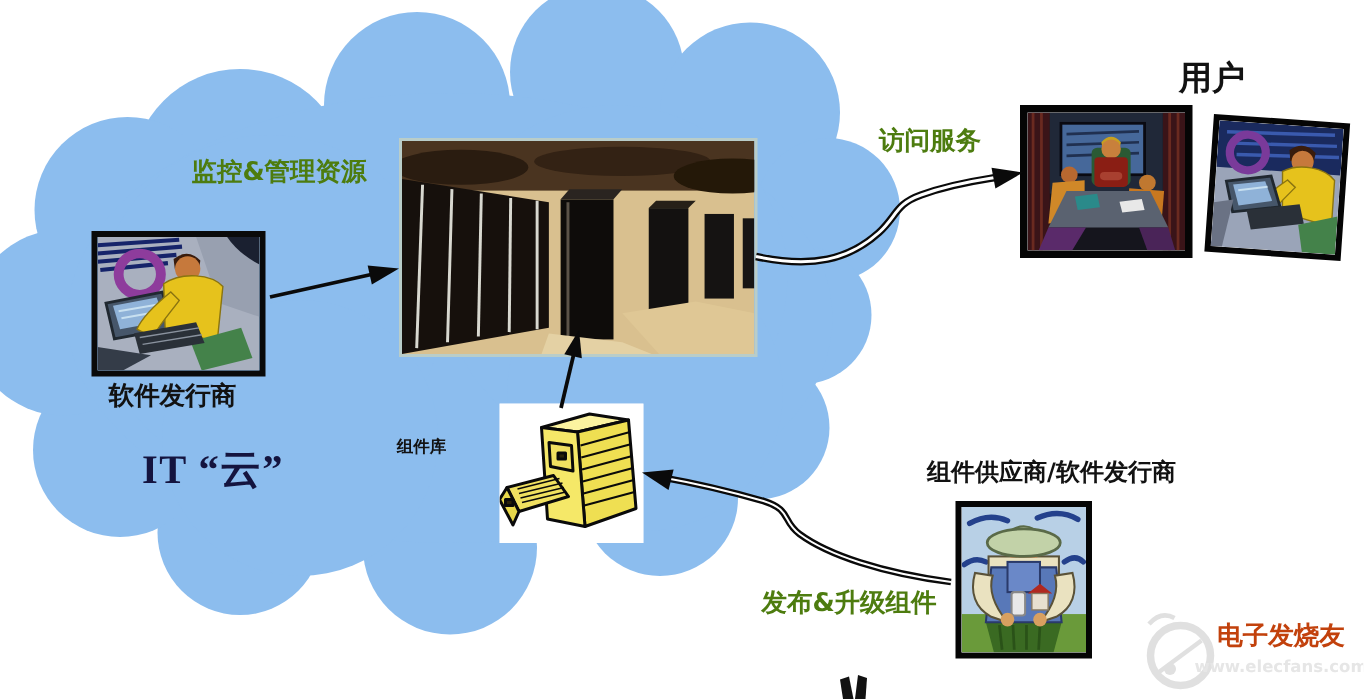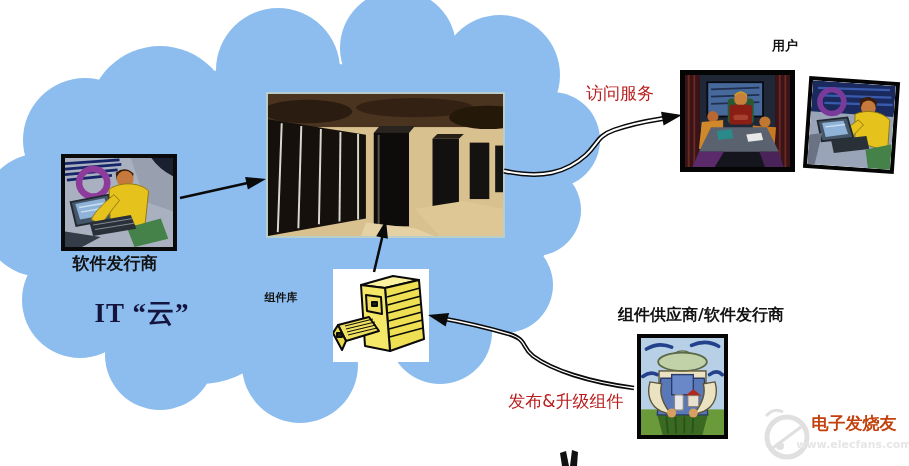--- a/index.html
+++ b/index.html
@@ -1,30 +1,30 @@
 <!DOCTYPE html>
 <html><head>
 <meta charset="utf-8">
 <style>
   html,body{margin:0;padding:0;background:#fff;}
   #canvas{position:relative;width:909px;height:466px;background:#ffffff;overflow:hidden;
           font-family:"DejaVu Sans","Liberation Sans",sans-serif;}
   .abs{position:absolute;}
   .label{white-space:nowrap;font-weight:bold;color:#121212;transform:translateX(-50%);}
-  .label-red{white-space:nowrap;font-weight:normal;color:#b91c1c;transform:translateX(-50%);}
+  .label-red{white-space:nowrap;font-weight:bold;color:#4d7c0f;transform:translateX(-50%);}
   .img-frame{box-sizing:border-box;overflow:hidden;}
   .img-frame svg{display:block;width:100%;height:100%;}
   #cloud-svg{left:0;top:0;width:909px;height:466px;}
   #arrows-svg{left:0;top:0;width:909px;height:466px;pointer-events:none;}
 
   #dc-title{left:388px;top:59px;font-size:19px;}
   #monitor-label{left:186px;top:103px;font-size:17px;}
   #access-label{left:620px;top:82px;font-size:17px;}
   #publish-label{left:566px;top:390px;font-size:17px;}
-  #users-label{left:785px;top:37px;font-size:13px;}
+  #users-label{left:808px;top:37px;font-size:22px;}
   #admin-label{left:115px;top:252px;font-size:17px;}
   #complib-label{left:281px;top:290px;font-size:11px;}
   #supplier-label{left:701px;top:305px;font-size:16px;}
   #itcloud-label{left:142px;top:295px;font-size:27px;font-family:"Liberation Serif","DejaVu Serif",serif;
                  color:#14143F;letter-spacing:1px;}
 
   #dc-photo{left:266px;top:92px;width:239px;height:146px;border:2px solid #b9cdc9;}
   #admin-img{left:61px;top:154px;width:116px;height:97px;border:4px solid #0a0a0a;}
   #meeting-img{left:680px;top:70px;width:115px;height:102px;border:5px solid #050505;}
   #userpc-img{left:806px;top:79px;width:91px;height:92px;border:4px solid #050505;transform:rotate(4deg);}
@@ -267,20 +267,21 @@
       <polygon points="572,450 578,452 577,466 570,466"></polygon>
     </g>
     <g stroke="#E0E0E0" fill="none">
       <circle cx="787" cy="437" r="20" stroke-width="5"></circle>
       <line x1="770" y1="450" x2="801" y2="427" stroke-width="3"></line>
       <circle cx="780" cy="446" r="4" fill="#E0E0E0" stroke="none"></circle>
       <path d="M766,416 Q774,407 783,412" stroke-width="3"></path>
     </g>
   </svg>
 
+  <div id="monitor-label" class="abs label-red">监控&amp;管理资源</div>
   <div id="admin-label" class="abs label">软件发行商</div>
   <div id="itcloud-label" class="abs label">IT “云”</div>
   <div id="complib-label" class="abs label">组件库</div>
   <div id="access-label" class="abs label-red">访问服务</div>
   <div id="users-label" class="abs label">用户</div>
   <div id="supplier-label" class="abs label">组件供应商/软件发行商</div>
   <div id="publish-label" class="abs label-red">发布&amp;升级组件</div>
 
   <div id="watermark" class="abs">
     <div id="wm-brand">电子发烧友</div>

